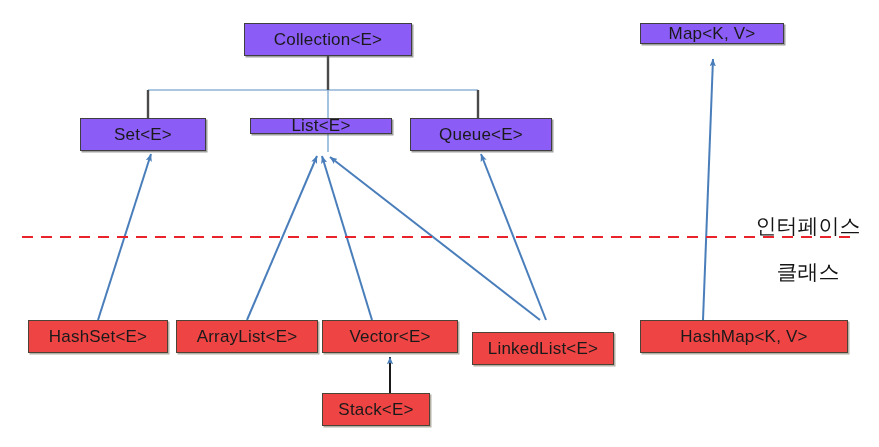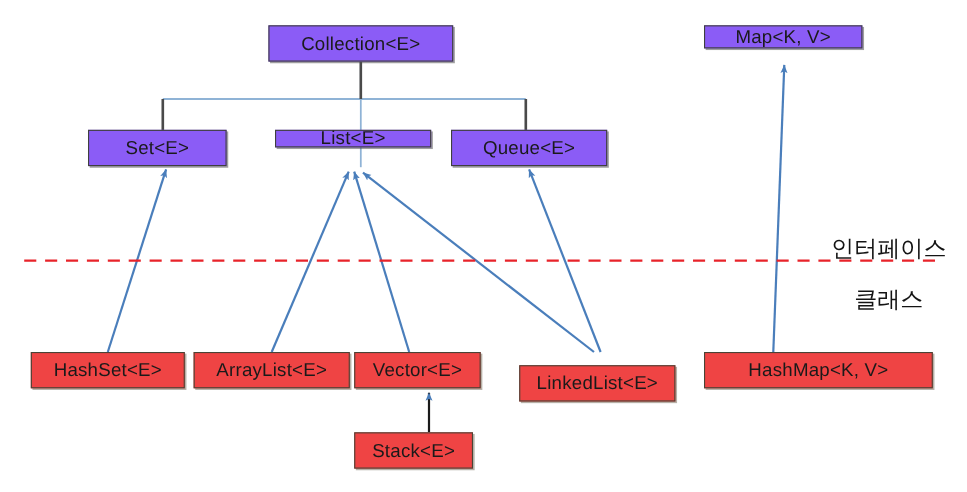--- a/index.html
+++ b/index.html
@@ -98,21 +98,21 @@
       </div>
       <div class="node iface" style="left: 410px; top: 118px; width: 142px; height: 33px;">
         <span>Queue&lt;E&gt;</span>
       </div>
       <div class="node klass" style="left: 28px; top: 320px; width: 140px; height: 33px;">
         <span>HashSet&lt;E&gt;</span>
       </div>
       <div class="node klass" style="left: 176px; top: 320px; width: 142px; height: 33px;">
         <span>ArrayList&lt;E&gt;</span>
       </div>
-      <div class="node klass" style="left: 322px; top: 320px; width: 115px; height: 33px;">
+      <div class="node klass" style="left: 322px; top: 320px; width: 136px; height: 33px;">
         <span>Vector&lt;E&gt;</span>
       </div>
       <div class="node klass" style="left: 472px; top: 332px; width: 142px; height: 33px;">
         <span>LinkedList&lt;E&gt;</span>
       </div>
       <div class="node klass" style="left: 640px; top: 320px; width: 208px; height: 33px;">
         <span>HashMap&lt;K, V&gt;</span>
       </div>
       <div class="node klass" style="left: 322px; top: 393px; width: 108px; height: 33px;">
         <span>Stack&lt;E&gt;</span>

